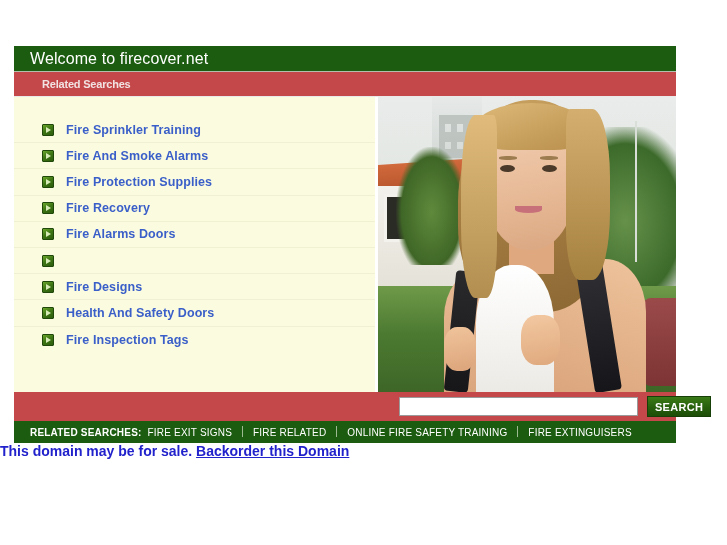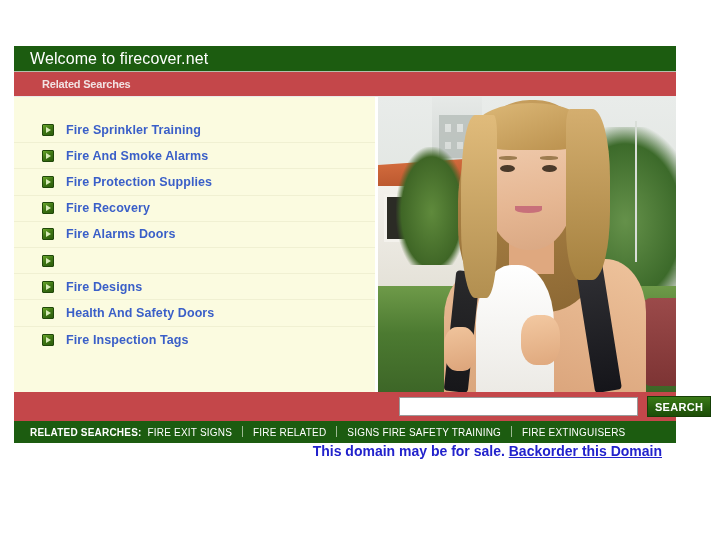--- a/index.html
+++ b/index.html
@@ -307,21 +307,21 @@
     height: 11px;
     background: #9dba93;
     margin: 0 7px -1px 7px;
   }
 
   
   .saleline {
     position: absolute;
     left: 0; top: 443px;
     width: 662px;
-    text-align: right;
+    text-align: left;
     font-size: 14px;
     font-weight: bold;
     color: #2222cc;
   }
   .saleline a {
     color: #2222cc;
     text-decoration: underline;
   }
 </style>
 </head>
@@ -412,21 +412,21 @@
       <input class="search-input" type="text" placeholder="" style="">
       <button class="search-btn">SEARCH</button>
     </div>
 
     <div class="footerstrip">
       <span class="fs-label">RELATED SEARCHES:</span>&nbsp;
       <span class="fs-item">FIRE EXIT SIGNS</span>
       <span class="fs-sep"></span>
       <span class="fs-item">FIRE RELATED</span>
       <span class="fs-sep"></span>
-      <span class="fs-item">SIGNS FIRE SAFETY TRAINING</span>
+      <span class="fs-item">ONLINE FIRE SAFETY TRAINING</span>
       <span class="fs-sep"></span>
       <span class="fs-item">FIRE EXTINGUISERS</span>
     </div>
 
   </div>
 
   <div class="saleline">
     <span>This domain may be for sale.</span>
     <a href="#">Backorder this Domain</a>
   </div>

